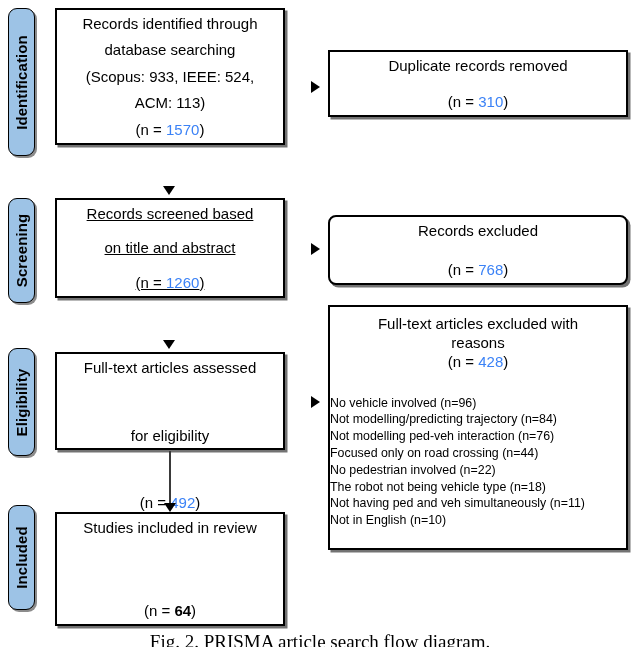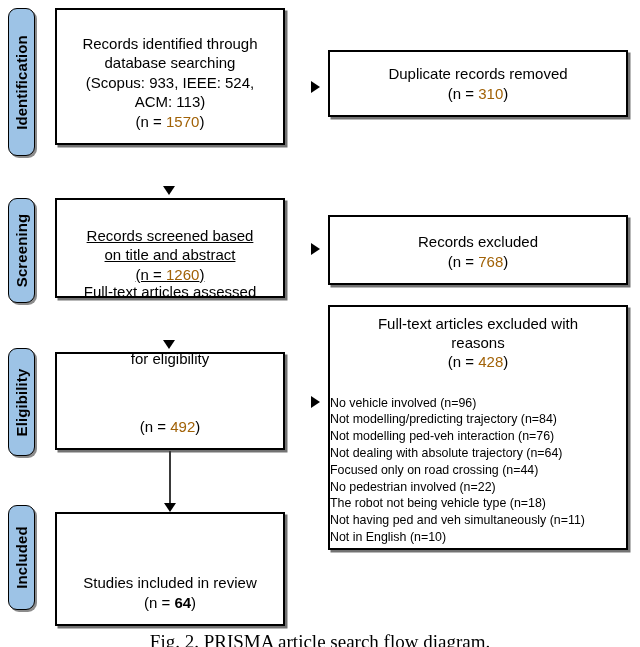--- a/index.html
+++ b/index.html
@@ -48,31 +48,31 @@
   
   .flow-box {
     position: absolute;
     background: #ffffff;
     border: 2.2px solid #000000;
     box-sizing: border-box;
     box-shadow: 2.5px 2.5px 0 rgba(0,0,0,0.55);
     display: flex;
     flex-direction: column;
     align-items: center;
-    justify-content: flex-end;
+    justify-content: space-between;
     text-align: center;
-    padding: 12px 6px;
+    padding: 4px 6px;
   }
   .flow-box .line {
     font-size: 15px;
     line-height: 1.30;
     white-space: nowrap;
   }
   .blue-num {
-    color: #a16207;
+    color: #3b82f6;
   }
   .bold-num {
     color: #000000;
     font-weight: bold;
   }
 
   
   .excl-box {
     justify-content: flex-start;
     align-items: stretch;
@@ -175,21 +175,21 @@
   <div class="flow-box" style="left:55px; top:198px; width:230px; height:100px;text-decoration:underline;">
     <div class="line">Records screened based</div>
     <div class="line">on title and abstract</div>
     <div class="line">
       <span>(n = </span><span class="blue-num">1260</span><span>)</span>
     </div>
   </div>
 
   <div class="arrow-right" style="left:311px; top:243px;"></div>
 
-  <div class="flow-box" style="left:328px; top:215px; width:300px; height:70px;">
+  <div class="flow-box" style="left:328px; top:215px; width:300px; height:70px;border-radius:8px;">
     <div class="line">Records excluded</div>
     <div class="line">
       <span>(n = </span><span class="blue-num">768</span><span>)</span>
     </div>
   </div>
 
   <div class="arrow-down-head" style="left:163px; top:340px;"></div>
 
   <div class="flow-box" style="left:55px; top:352px; width:230px; height:98px;gap:48px;">
     <div class="line">Full-text articles assessed</div>
@@ -206,21 +206,20 @@
       <div class="line">Full-text articles excluded with</div>
       <div class="line">reasons</div>
       <div class="line">
         <span>(n = </span><span class="blue-num">428</span><span>)</span>
       </div>
     </div>
     <div class="excl-list">
       <div class="reason">No vehicle involved (n=96)</div>
       <div class="reason">Not modelling/predicting trajectory (n=84)</div>
       <div class="reason">Not modelling ped-veh interaction (n=76)</div>
-      <div class="reason">Not dealing with absolute trajectory (n=64)</div>
       <div class="reason">Focused only on road crossing (n=44)</div>
       <div class="reason">No pedestrian involved (n=22)</div>
       <div class="reason">The robot not being vehicle type (n=18)</div>
       <div class="reason">Not having ped and veh simultaneously (n=11)</div>
       <div class="reason">Not in English (n=10)</div>
     </div>
   </div>
 
   <div class="arrow-line-v" style="left:168.8px; top:451px; height:56px;"></div>
   <div class="arrow-down-head" style="left:163.5px; top:503px;"></div>

